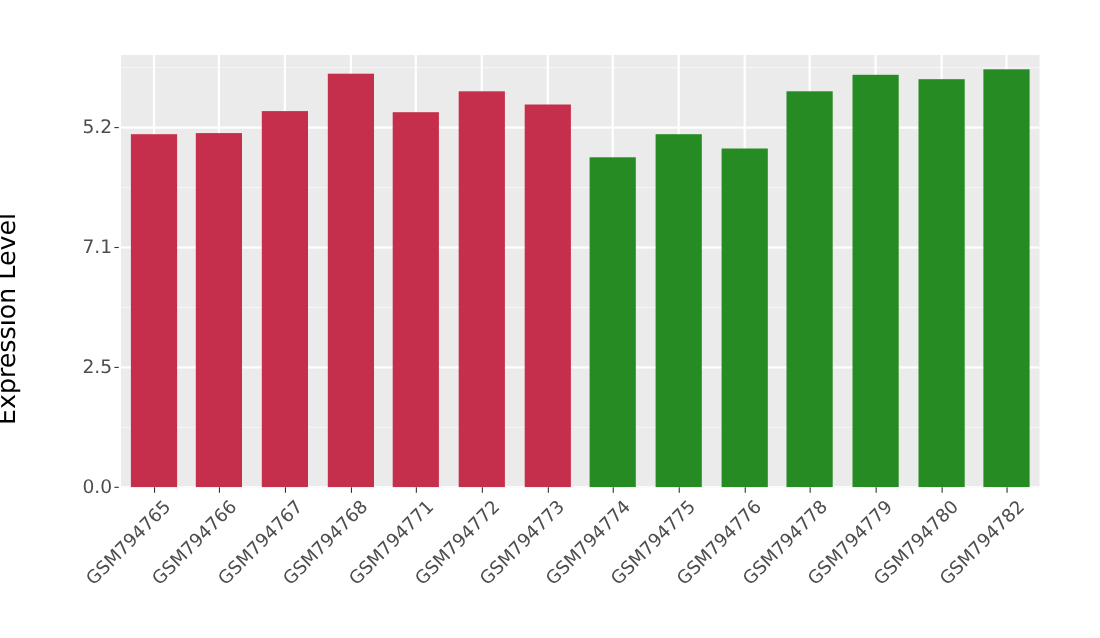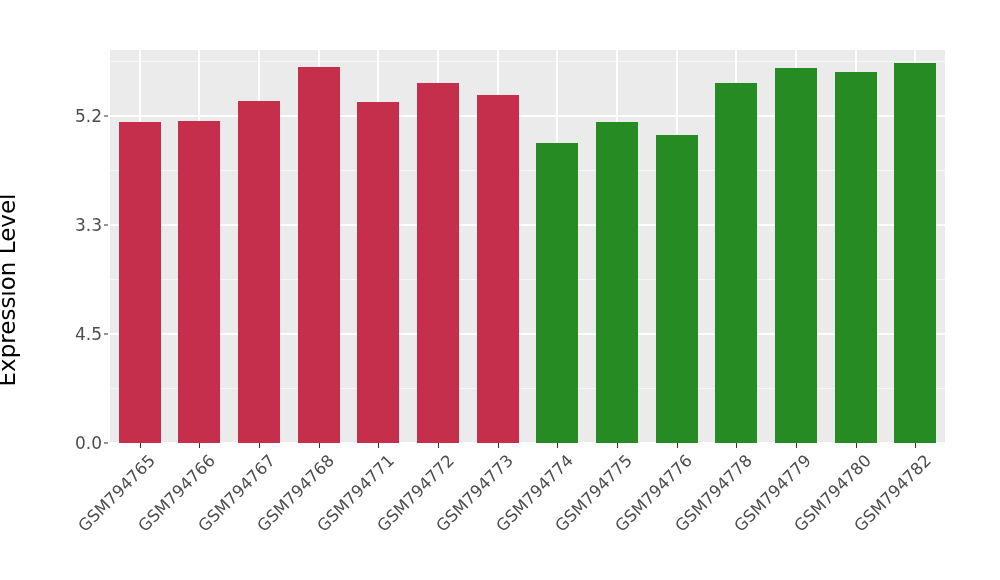--- a/index.html
+++ b/index.html
@@ -144,25 +144,25 @@
   <div id="y-axis-title">
     <span id="y-axis-title-inner">Expression Level</span>
   </div>
 
   <div id="y-axis">
       <div class="y-tick-wrap" style="top: 443px;">
         <div class="y-tick-label">0.0</div>
       </div>
       <div class="y-tick-mark" style="top: 443px;"></div>
       <div class="y-tick-wrap" style="top: 333.833px;">
-        <div class="y-tick-label">4.5</div>
+        <div class="y-tick-label">2.5</div>
       </div>
       <div class="y-tick-mark" style="top: 333.833px;"></div>
       <div class="y-tick-wrap" style="top: 224.667px;">
-        <div class="y-tick-label">3.3</div>
+        <div class="y-tick-label">7.1</div>
       </div>
       <div class="y-tick-mark" style="top: 224.667px;"></div>
       <div class="y-tick-wrap" style="top: 115.5px;">
         <div class="y-tick-label">5.2</div>
       </div>
       <div class="y-tick-mark" style="top: 115.5px;"></div>
     </div>
 
   <div id="panel">
     <div id="grid-layer">

